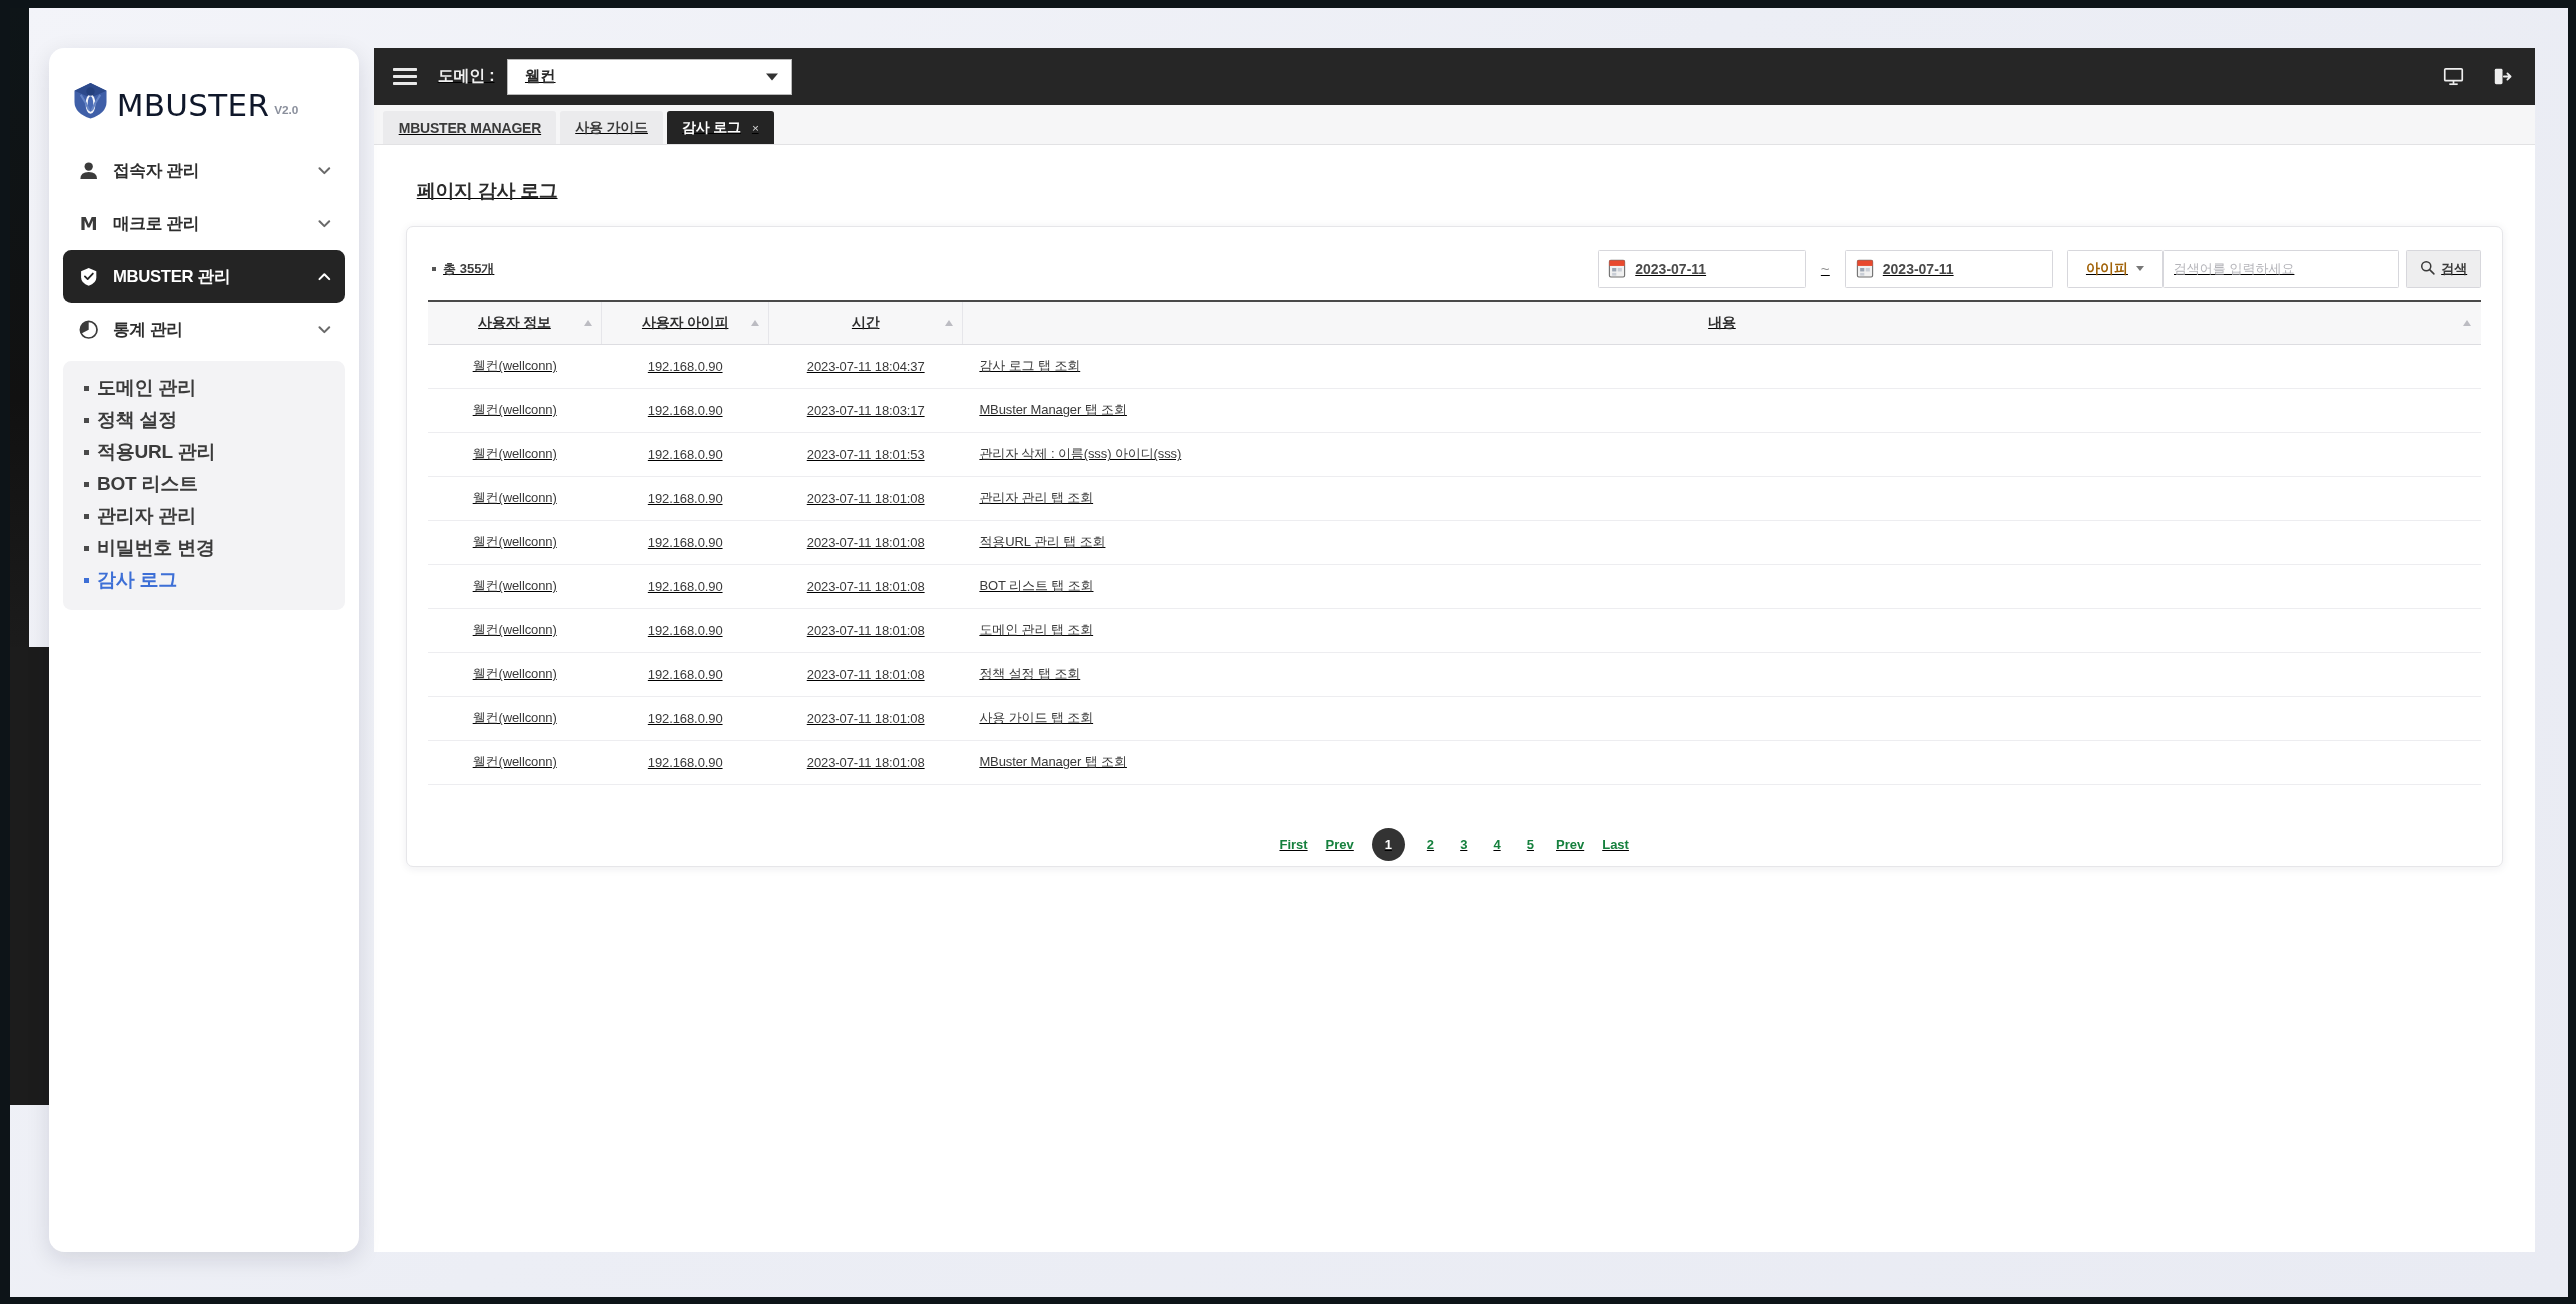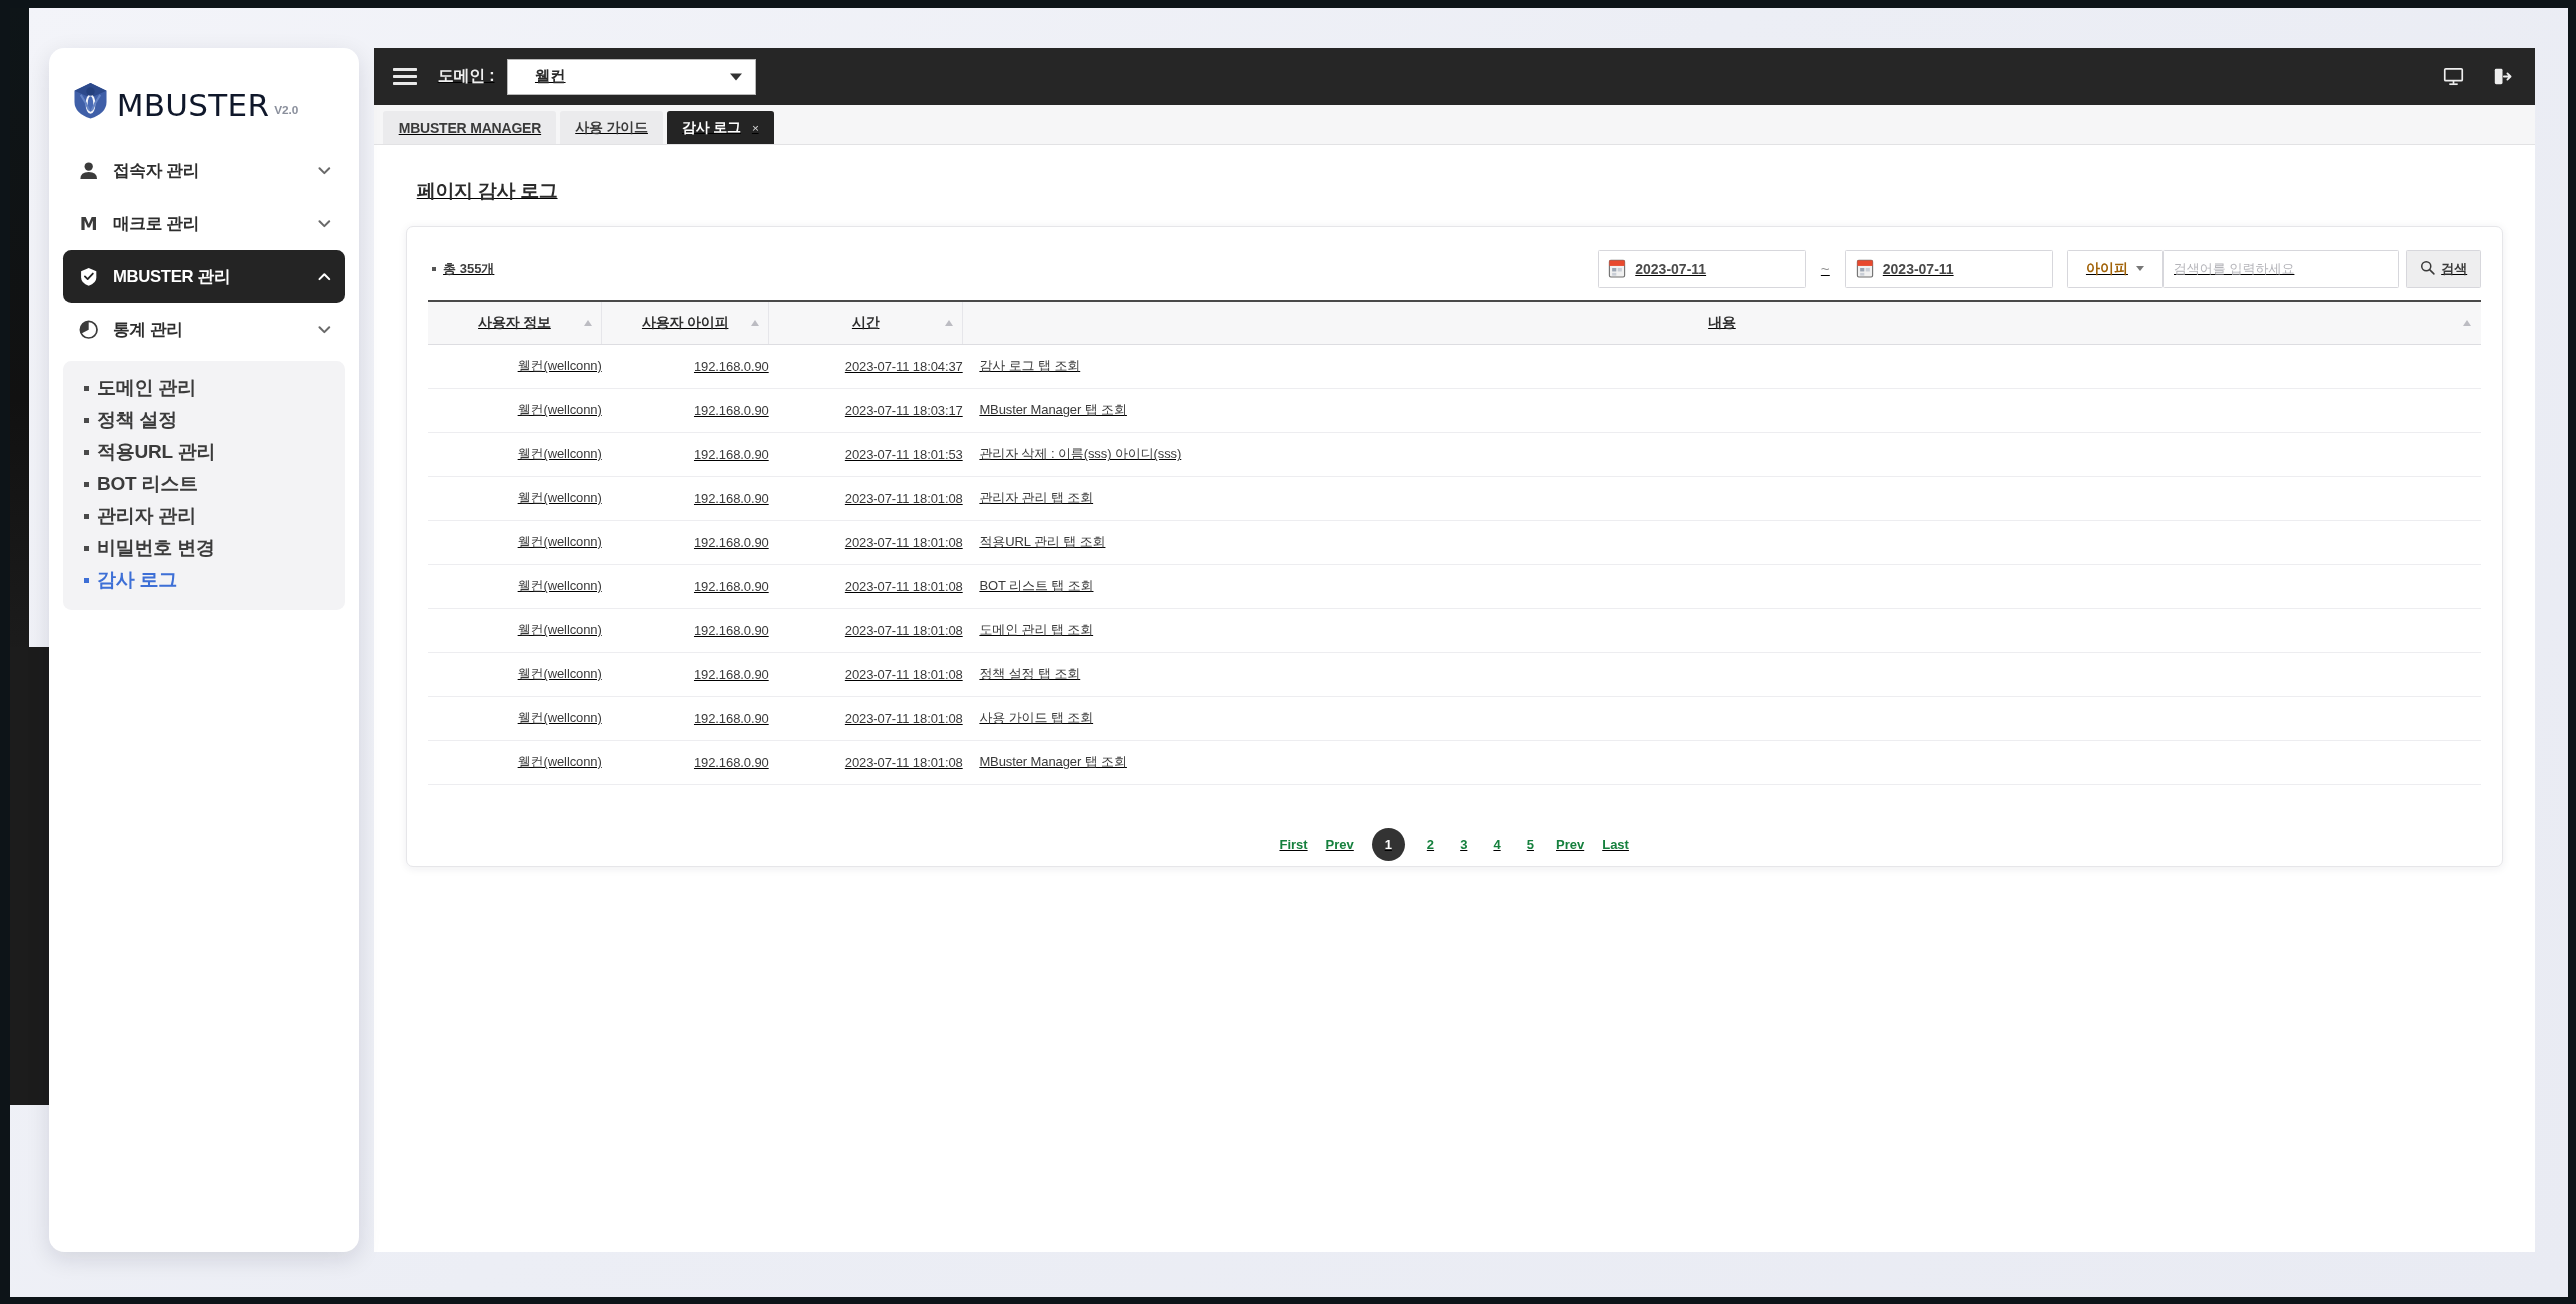--- a/index.html
+++ b/index.html
@@ -132,23 +132,23 @@
   .hamburger { width: 23.6px; cursor: pointer; }
   .hamburger span {
     display: block; height: 2.8px; background: #e9e9e9;
     margin: 4.2px 0; border-radius: 0.7px;
   }
   .dom-label {
     color: #f0f0f0; font-size: 16px; font-weight: 700;
     margin-left: 21px; letter-spacing: -0.2px;
   }
   .dom-select {
-    margin-left: 12.5px; width: 249px; height: 36px;
+    margin-left: 12.5px; width: 285px; height: 36px;
     background: #fff; border: 0.7px solid #b9b9b9;
-    display: flex; align-items: center; padding: 0 27px;
+    display: flex; align-items: center; padding: 0 17px;
     cursor: pointer; position: relative;
   }
   .dom-select .val {
     font-size: 15.3px; color: #2a2a2a; font-weight: 600;
   }
   .dom-select .caret {
     position: absolute; right: 12.5px; top: 50%;
     transform: translateY(-50%);
     width: 0; height: 0;
     border-left: 6.3px solid transparent;
@@ -263,21 +263,21 @@
   thead th .sorticon {
     position: absolute; right: 9.7px; top: 50%;
     transform: translateY(-50%);
     width: 0; height: 0;
     border-left: 4.9px solid transparent;
     border-right: 4.9px solid transparent;
     border-bottom: 6.3px solid #bcbcc2;
   }
   tbody td {
     height: 44px; border-bottom: 0.7px solid #ededf0;
-    font-size: 13px; color: #3a3a3a; text-align: right;
+    font-size: 13px; color: #3a3a3a; text-align: center;
     letter-spacing: -0.1px;
   }
   tbody td.left { text-align: left; padding-left: 16.7px; }
   .col-user   { width: 174px; }
   .col-ip     { width: 167px; }
   .col-time   { width: 194px; }
 
   
   .pager {
     display: flex; align-items: center; justify-content: center;

